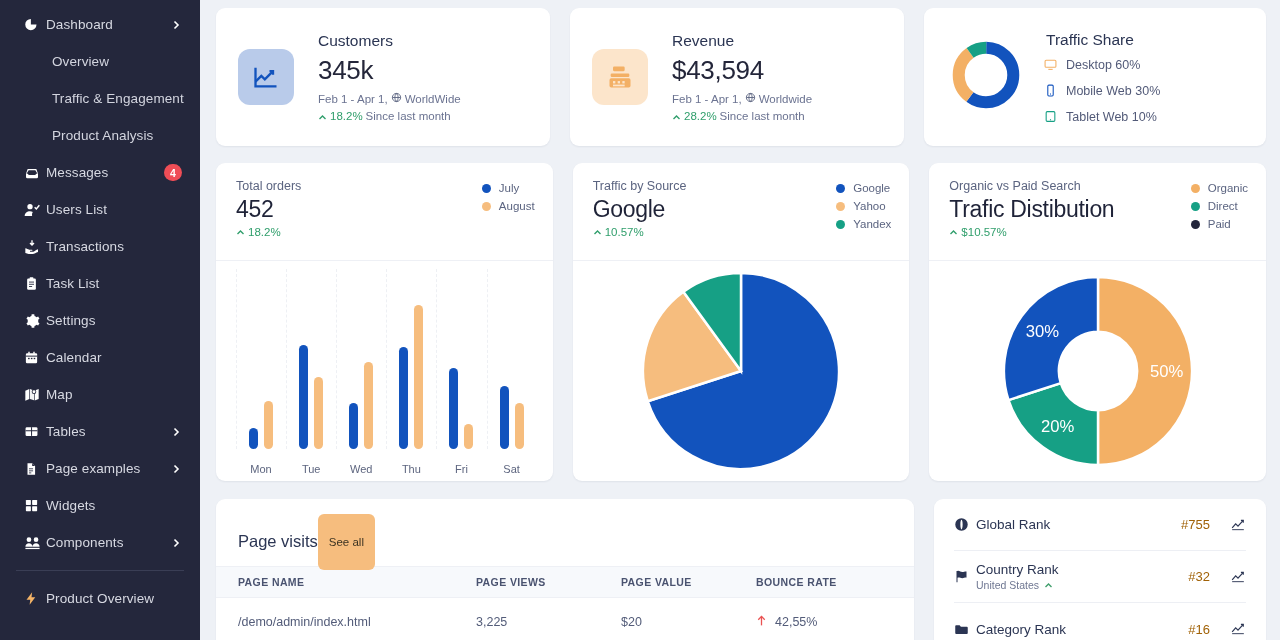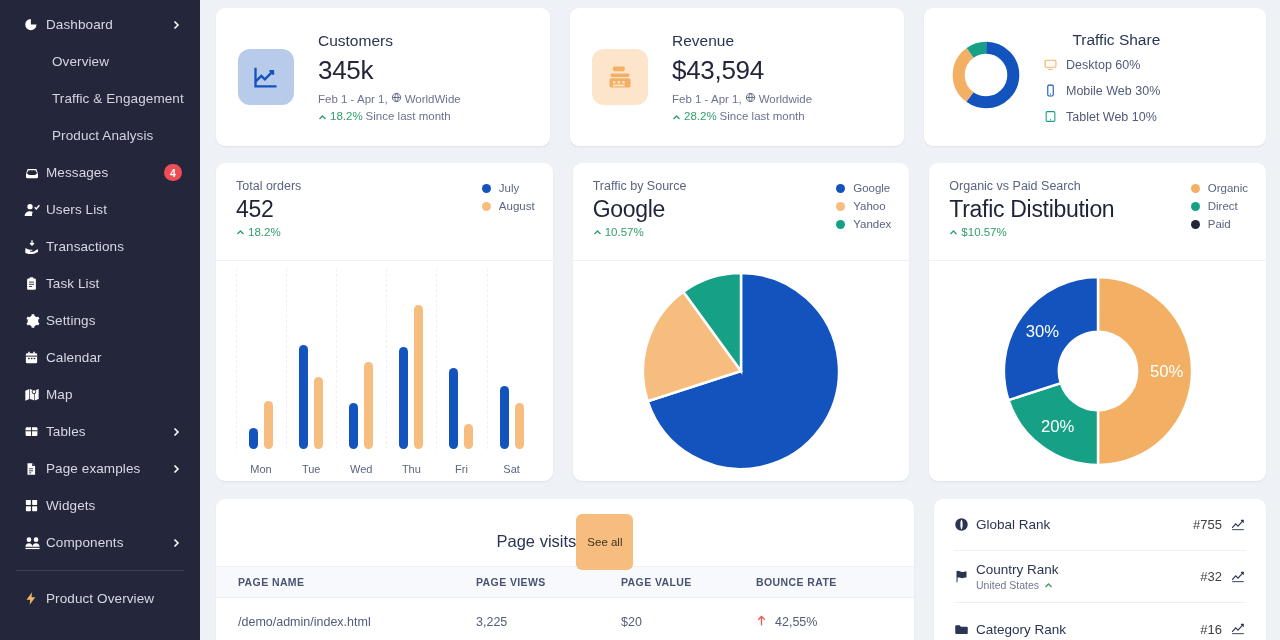--- a/index.html
+++ b/index.html
@@ -85,21 +85,21 @@
   .stat-value { font-size: 26px; color: #24263a; font-weight: 500; letter-spacing: -.3px; margin-bottom: 6px;}
   .stat-sub { font-size: 11.5px; color: #6b7391; display: flex; align-items: center; gap: 3px; margin-bottom: 5px;}
   .stat-delta { font-size: 11.5px; color: #3f8f6d; display: flex; align-items: center; gap: 3px;}
   .stat-delta .pct { color: #2f9e6b; }
   .stat-delta .since { color: #6b7391; }
   .caret-up { width: 9px; height: 9px; display:inline-block; }
 
   
   .share-card { display:flex; align-items:center; padding: 0 26px; }
   .share-body { display:flex; flex-direction: column; }
-  .share-title { font-size: 15.5px; color: #2b3553; margin-bottom: 9px; padding-left:2px;text-align:right;}
+  .share-title { font-size: 15.5px; color: #2b3553; margin-bottom: 9px; padding-left:2px;}
   .share-list { display:flex; flex-direction:column; gap: 12px; }
   .share-li { display:flex; align-items:center; gap: 9px; font-size: 12.5px; color:#525a78;}
   .share-li .dico { width: 13px; height: 13px; display:inline-flex; }
 
   
   .row2 { margin-bottom: 18px; }
   .chart-card { flex: 1 1 0; height: 318px; display: flex; flex-direction: column; }
   .chart-head {
     display:flex; justify-content: space-between;
     padding: 16px 18px 0 20px;
@@ -126,21 +126,21 @@
   .bar.b { background: #f6bd7e; }
   .bar-labels { position:absolute; left:0; right:0; bottom: 6px; display:flex;}
   .bar-labels > div { flex:1 1 0; text-align:center; font-size:11px; color:#5d6party; color:#5d657f;}
 
   
   .pie-wrap { position:absolute; inset:0; display:flex; align-items:center; justify-content:center; }
 
   
   .row3 { display:flex; gap: 20px; }
   .visits-card { width: 698px; flex: 0 0 698px; height: 180px; overflow:hidden;}
-  .visits-head { display:flex; align-items:center; justify-content:center; padding: 18px 22px 0 22px; height:67px;}
+  .visits-head { display:flex; align-items:center; justify-content:flex-start; padding: 18px 22px 0 22px; height:67px;}
   .visits-title { font-size: 16.5px; color:#2b3553; }
   .see-all {
     background:#f6bd7e; color:#3b3322; border:none;
     border-radius:6px; font-size:11.5px; padding: 22px 11px;
     font-family:"Liberation Sans", sans-serif; cursor:pointer;
   }
   table { width:100%; border-collapse: collapse; }
   thead th {
     background:#f7f9fc; text-align:left;
     font-size:10.5px; letter-spacing:.4px; color:#4a5370; font-weight:600;
@@ -155,21 +155,21 @@
   .arrow-up-red { color:#ea5252; font-size:13px; }
 
   
   .ranks-card { flex:1 1 auto; height: 180px; padding: 0 20px; overflow:hidden;}
   .rank-row { display:flex; align-items:center; height:52px; border-bottom:1px solid #edeff4; }
   .rank-row:last-child { border-bottom:none; }
   .rank-ico { width:22px; flex:0 0 22px; color:#2b3553; display:flex; align-items:center;}
   .rank-label { flex:1 1 auto; display:flex; flex-direction:column; }
   .rank-name { font-size: 13.5px; color:#2b3553; }
   .rank-sub { font-size: 10.5px; color:#6f7792; display:flex; align-items:center; gap:5px; margin-top:2px;}
-  .rank-val { font-size: 13px; color:#404040; margin-right:8px;}
+  .rank-val { font-size: 13px; color:#a16207; margin-right:20px;}
   .rank-spark { color:#2b3553; display:flex; align-items:center;}
 </style>
 </head>
 <body>
 
 <div class="app">
 
   <nav class="sidebar">
     <div id="nav-list">
         <div class="nav-item">

